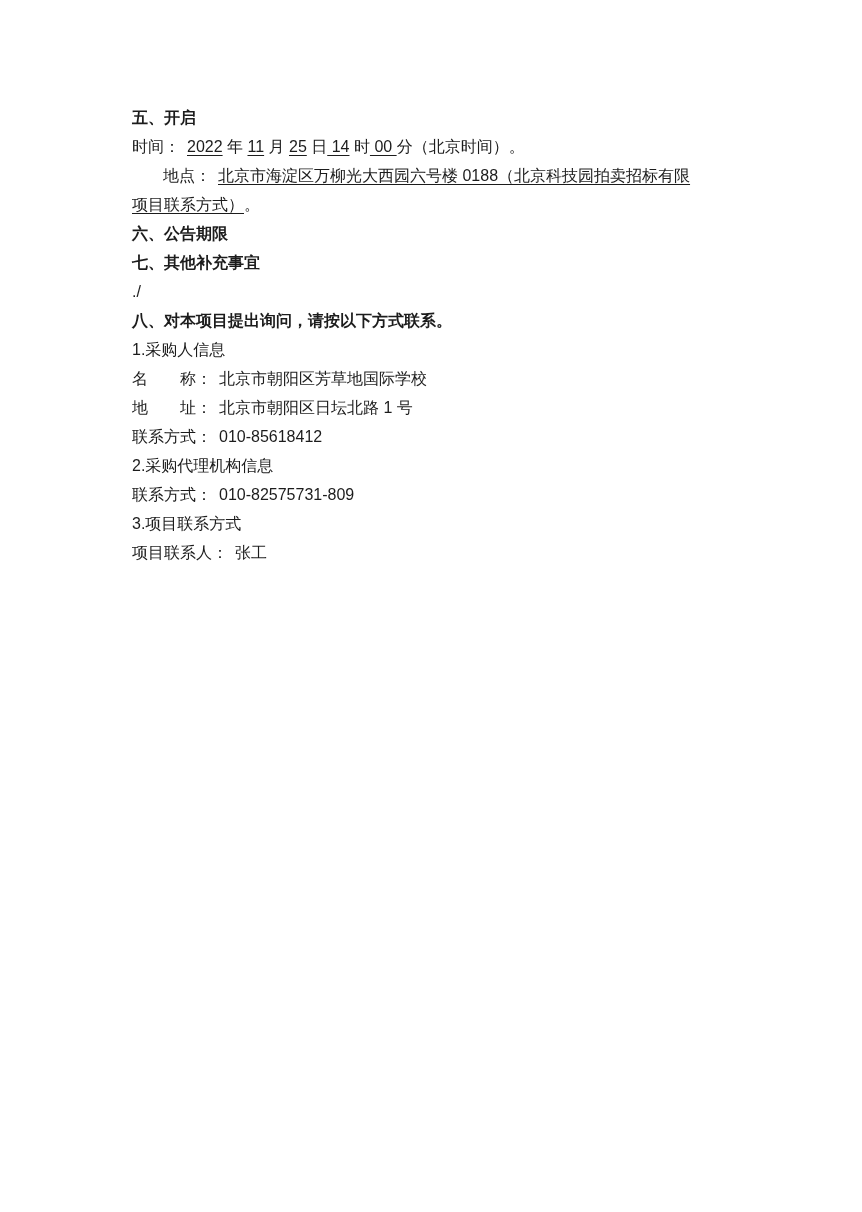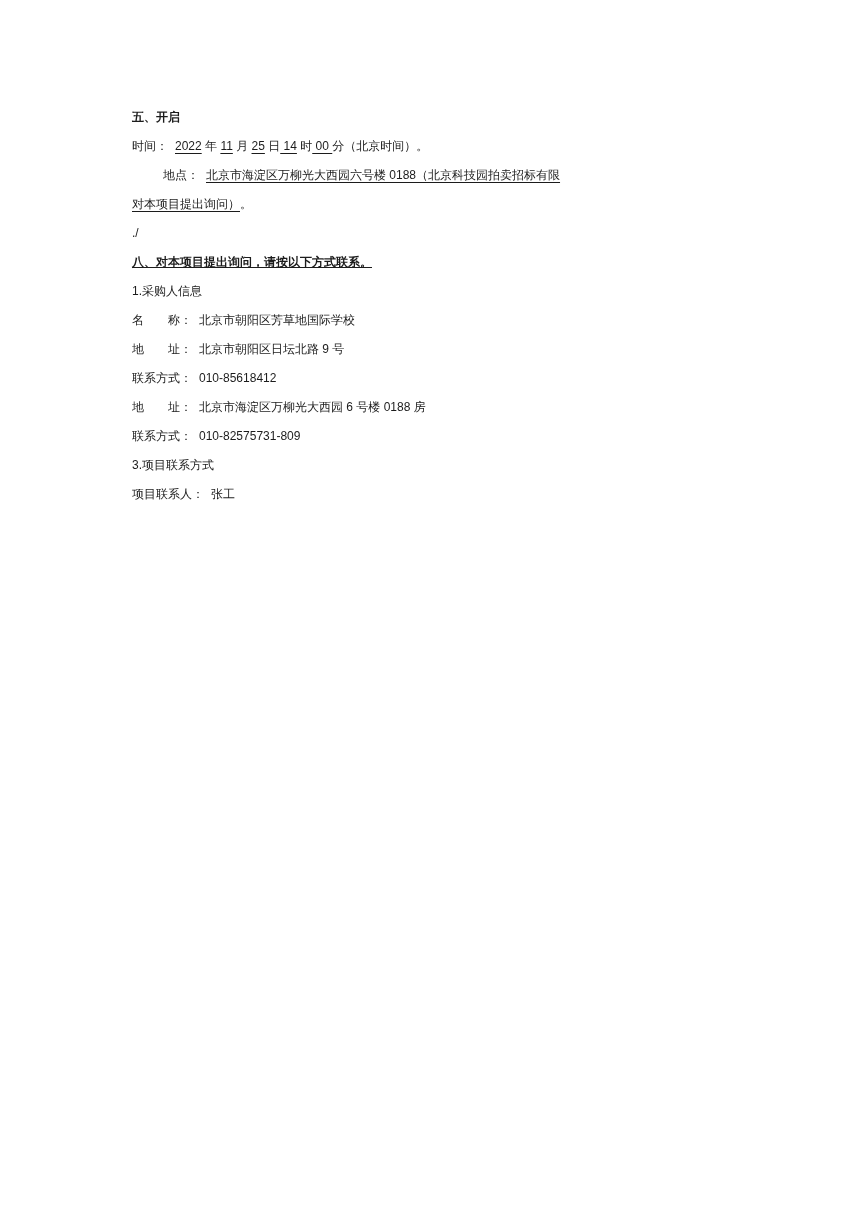--- a/index.html
+++ b/index.html
@@ -16,21 +16,21 @@
   }
   .page {
     width: 862px;
     height: 1212px;
     background: #ffffff;
     box-sizing: border-box;
   }
   .content {
     box-sizing: border-box;
     padding: 103px 118px 0 132px;
-    font-size: 12px;
+    font-size: 16px;
     line-height: 29px;
   }
   .content p {
     margin: 0;
     padding: 0;
     white-space: nowrap;
   }
   
   .sec-heading {
     font-weight: bold;
@@ -43,21 +43,20 @@
   
   .indent {
     margin-left: 31px;
   }
   
   .hang {
     text-indent: 31px;
   }
   .gap-before {
     margin-top: 13px;
-    text-decoration: underline;
   }
   u {
     text-decoration: underline;
     text-underline-offset: 3px;
     text-align: center;
   }
   
   .val {
     padding-left: 7px;
   }
@@ -65,32 +64,34 @@
 </head>
 <body>
 
 <div class="page">
   <div class="content">
 
     <p class="sec-heading">五、开启</p>
 
     <p class="indent"><span>时间：</span><u class="val">2022</u><span> 年 </span><u>11</u><span> 月 </span><u>25</u><span> 日</span><u>&nbsp;14</u><span> 时</span><u>&nbsp;00&nbsp;</u><span>分（北京时间）。</span></p>
 
-    <p class="hang"><span>地点：</span><u class="val">北京市海淀区万柳光大西园六号楼 0188（北京科技园拍卖招标有限</u><br><u>对本项目提出询问）</u><span>。</span></p>
+    <p class="hang"><span>地点：</span><u class="val">北京市海淀区万柳光大西园六号楼 0188（北京科技园拍卖招标有限</u><br><u>项目联系方式）</u><span>。</span></p>
 
+    <p class="sec-heading">六、公告期限</p>
 
+    <p class="sec-heading">七、其他补充事宜</p>
     <p class="indent">./</p>
 
     <p class="sec-heading gap-before">八、对本项目提出询问，请按以下方式联系。</p>
 
     <p class="sub-heading">1.采购人信息</p>
     <p class="indent"><span>名　　称：</span><span class="val">北京市朝阳区芳草地国际学校</span></p>
-    <p class="indent"><span>地　　址：</span><span class="val">北京市朝阳区日坛北路 9 号</span></p>
+    <p class="indent"><span>地　　址：</span><span class="val">北京市朝阳区日坛北路 1 号</span></p>
     <p class="indent"><span>联系方式：</span><span class="val">010-85618412</span></p>
 
-    <p class="indent"><span>地　　址：</span><span class="val">北京市海淀区万柳光大西园 6 号楼 0188 房</span></p>
+    <p class="sub-heading">2.采购代理机构信息</p>
     <p class="indent"><span>联系方式：</span><span class="val">010-82575731-809</span></p>
 
     <p class="sub-heading">3.项目联系方式</p>
     <p class="indent"><span>项目联系人：</span><span class="val">张工</span></p>
 
   </div>
 </div>
 
 </body></html>

